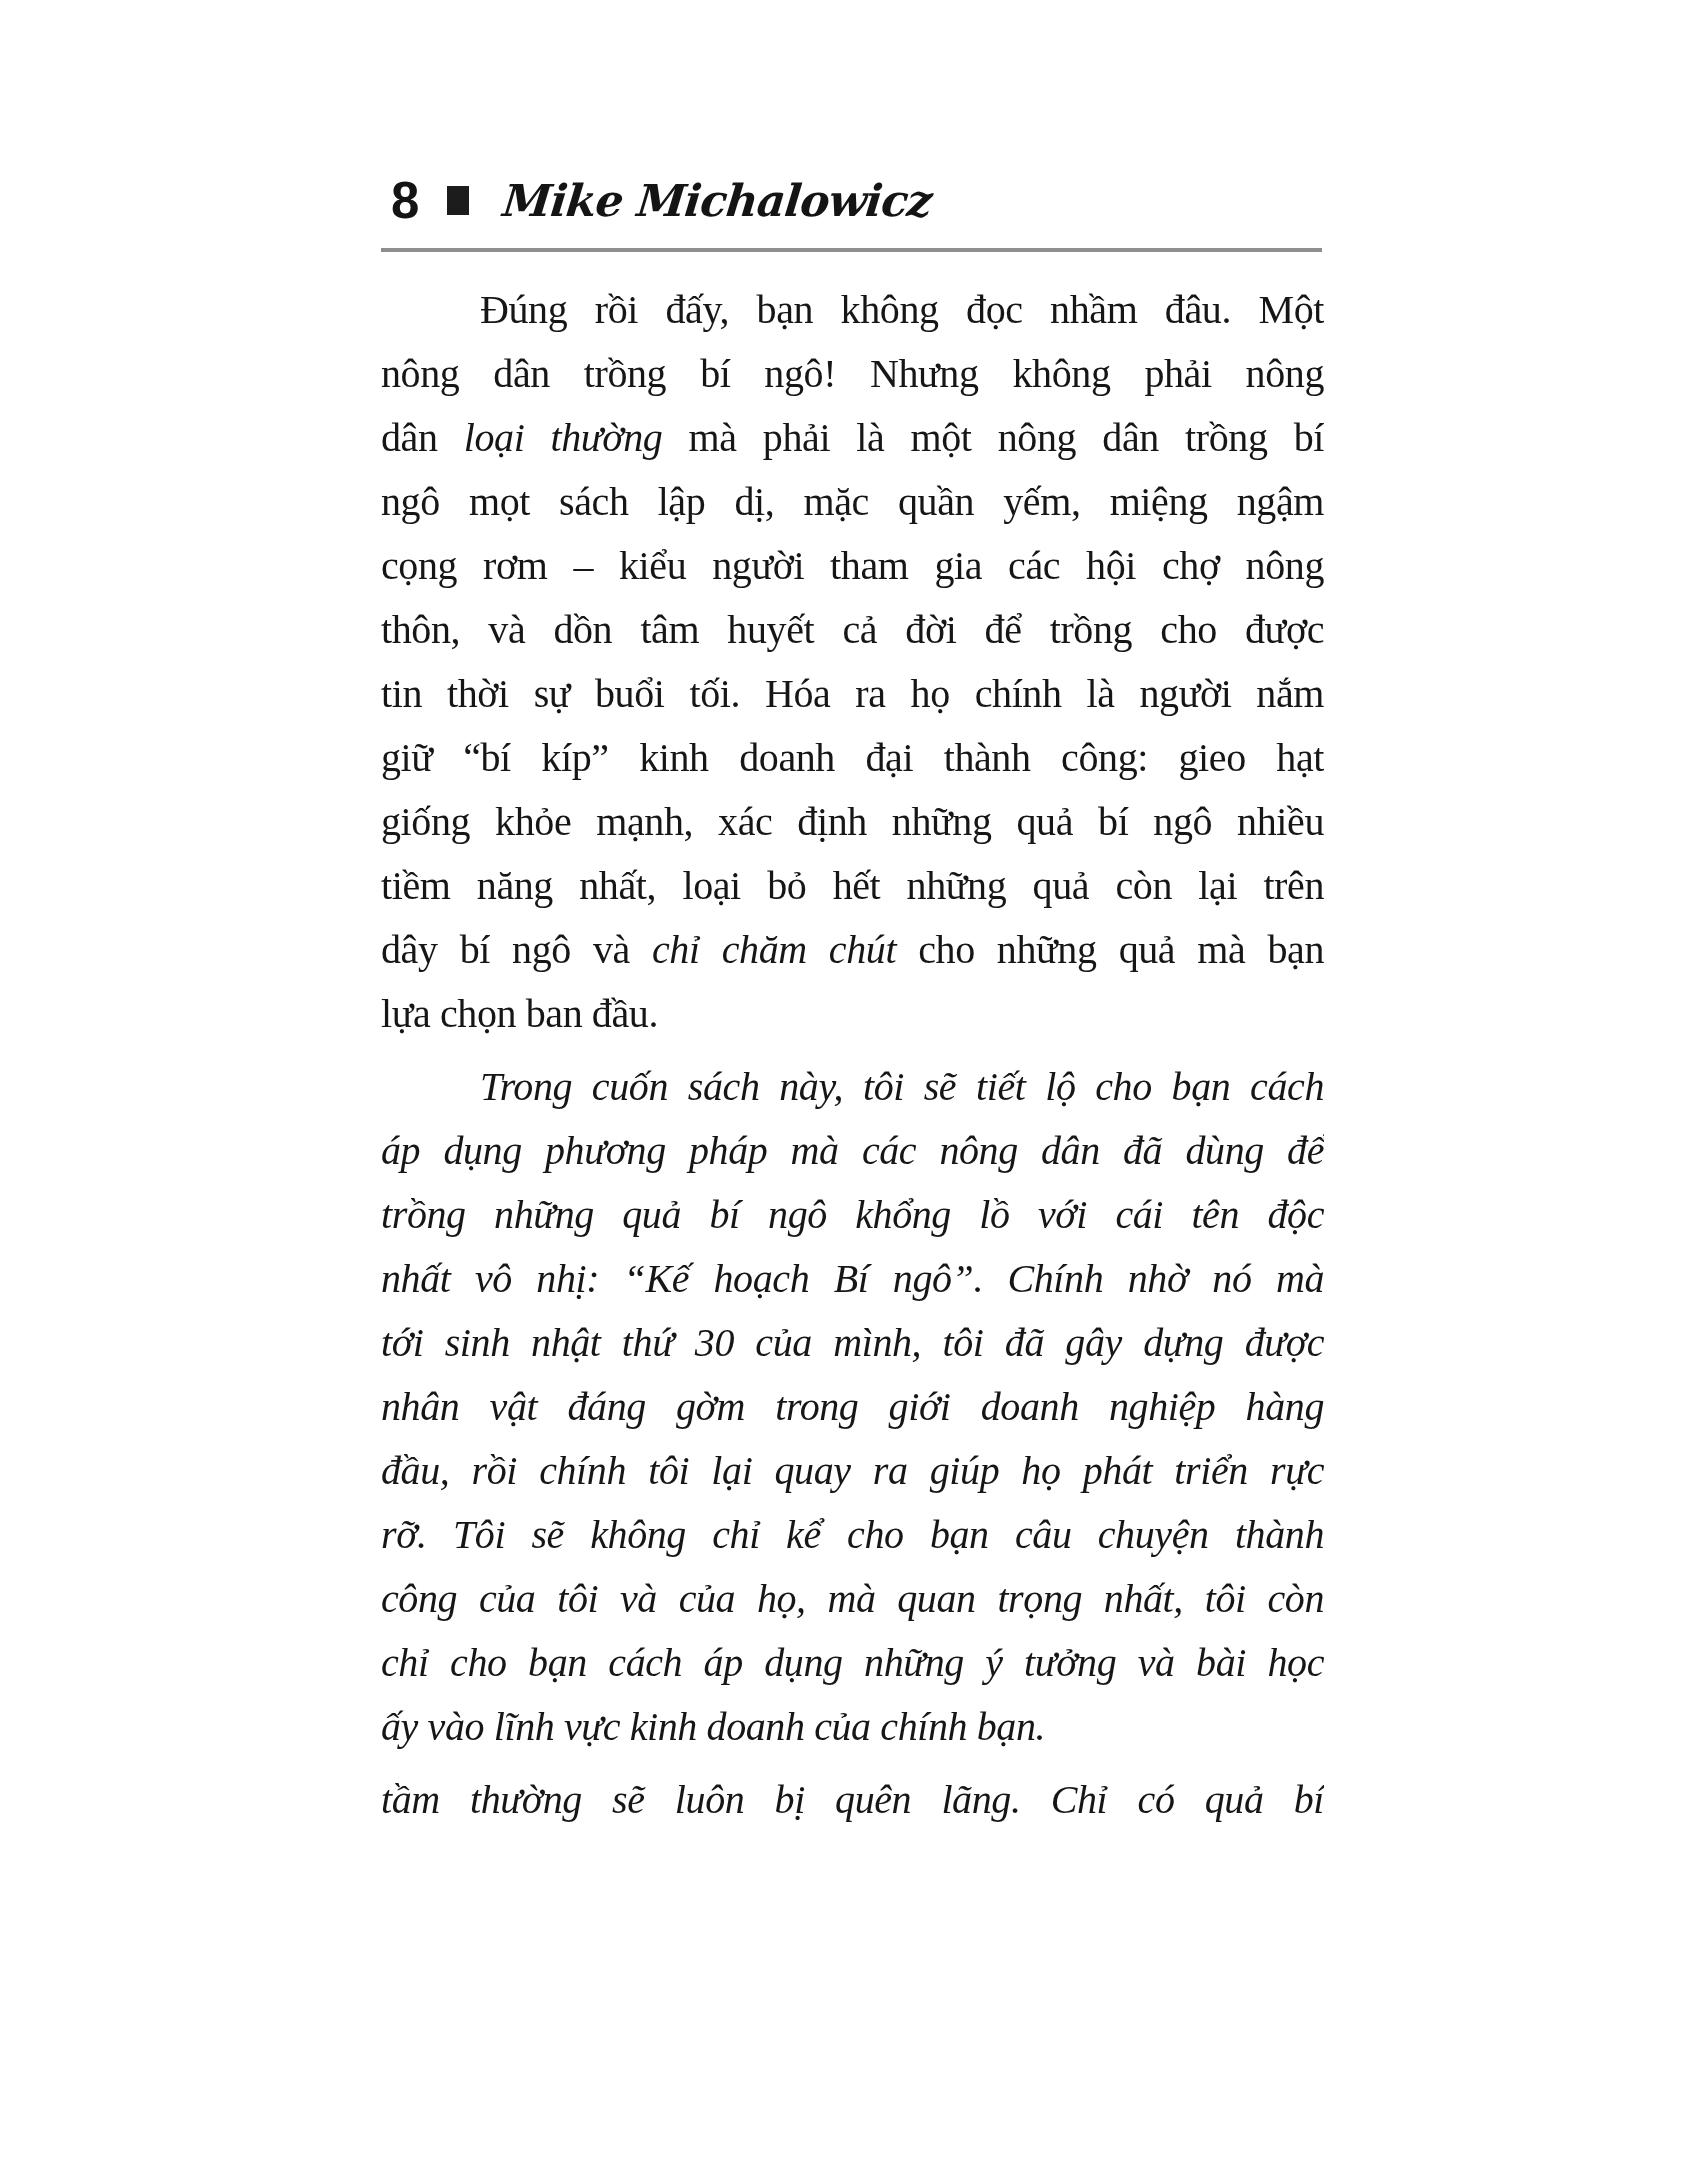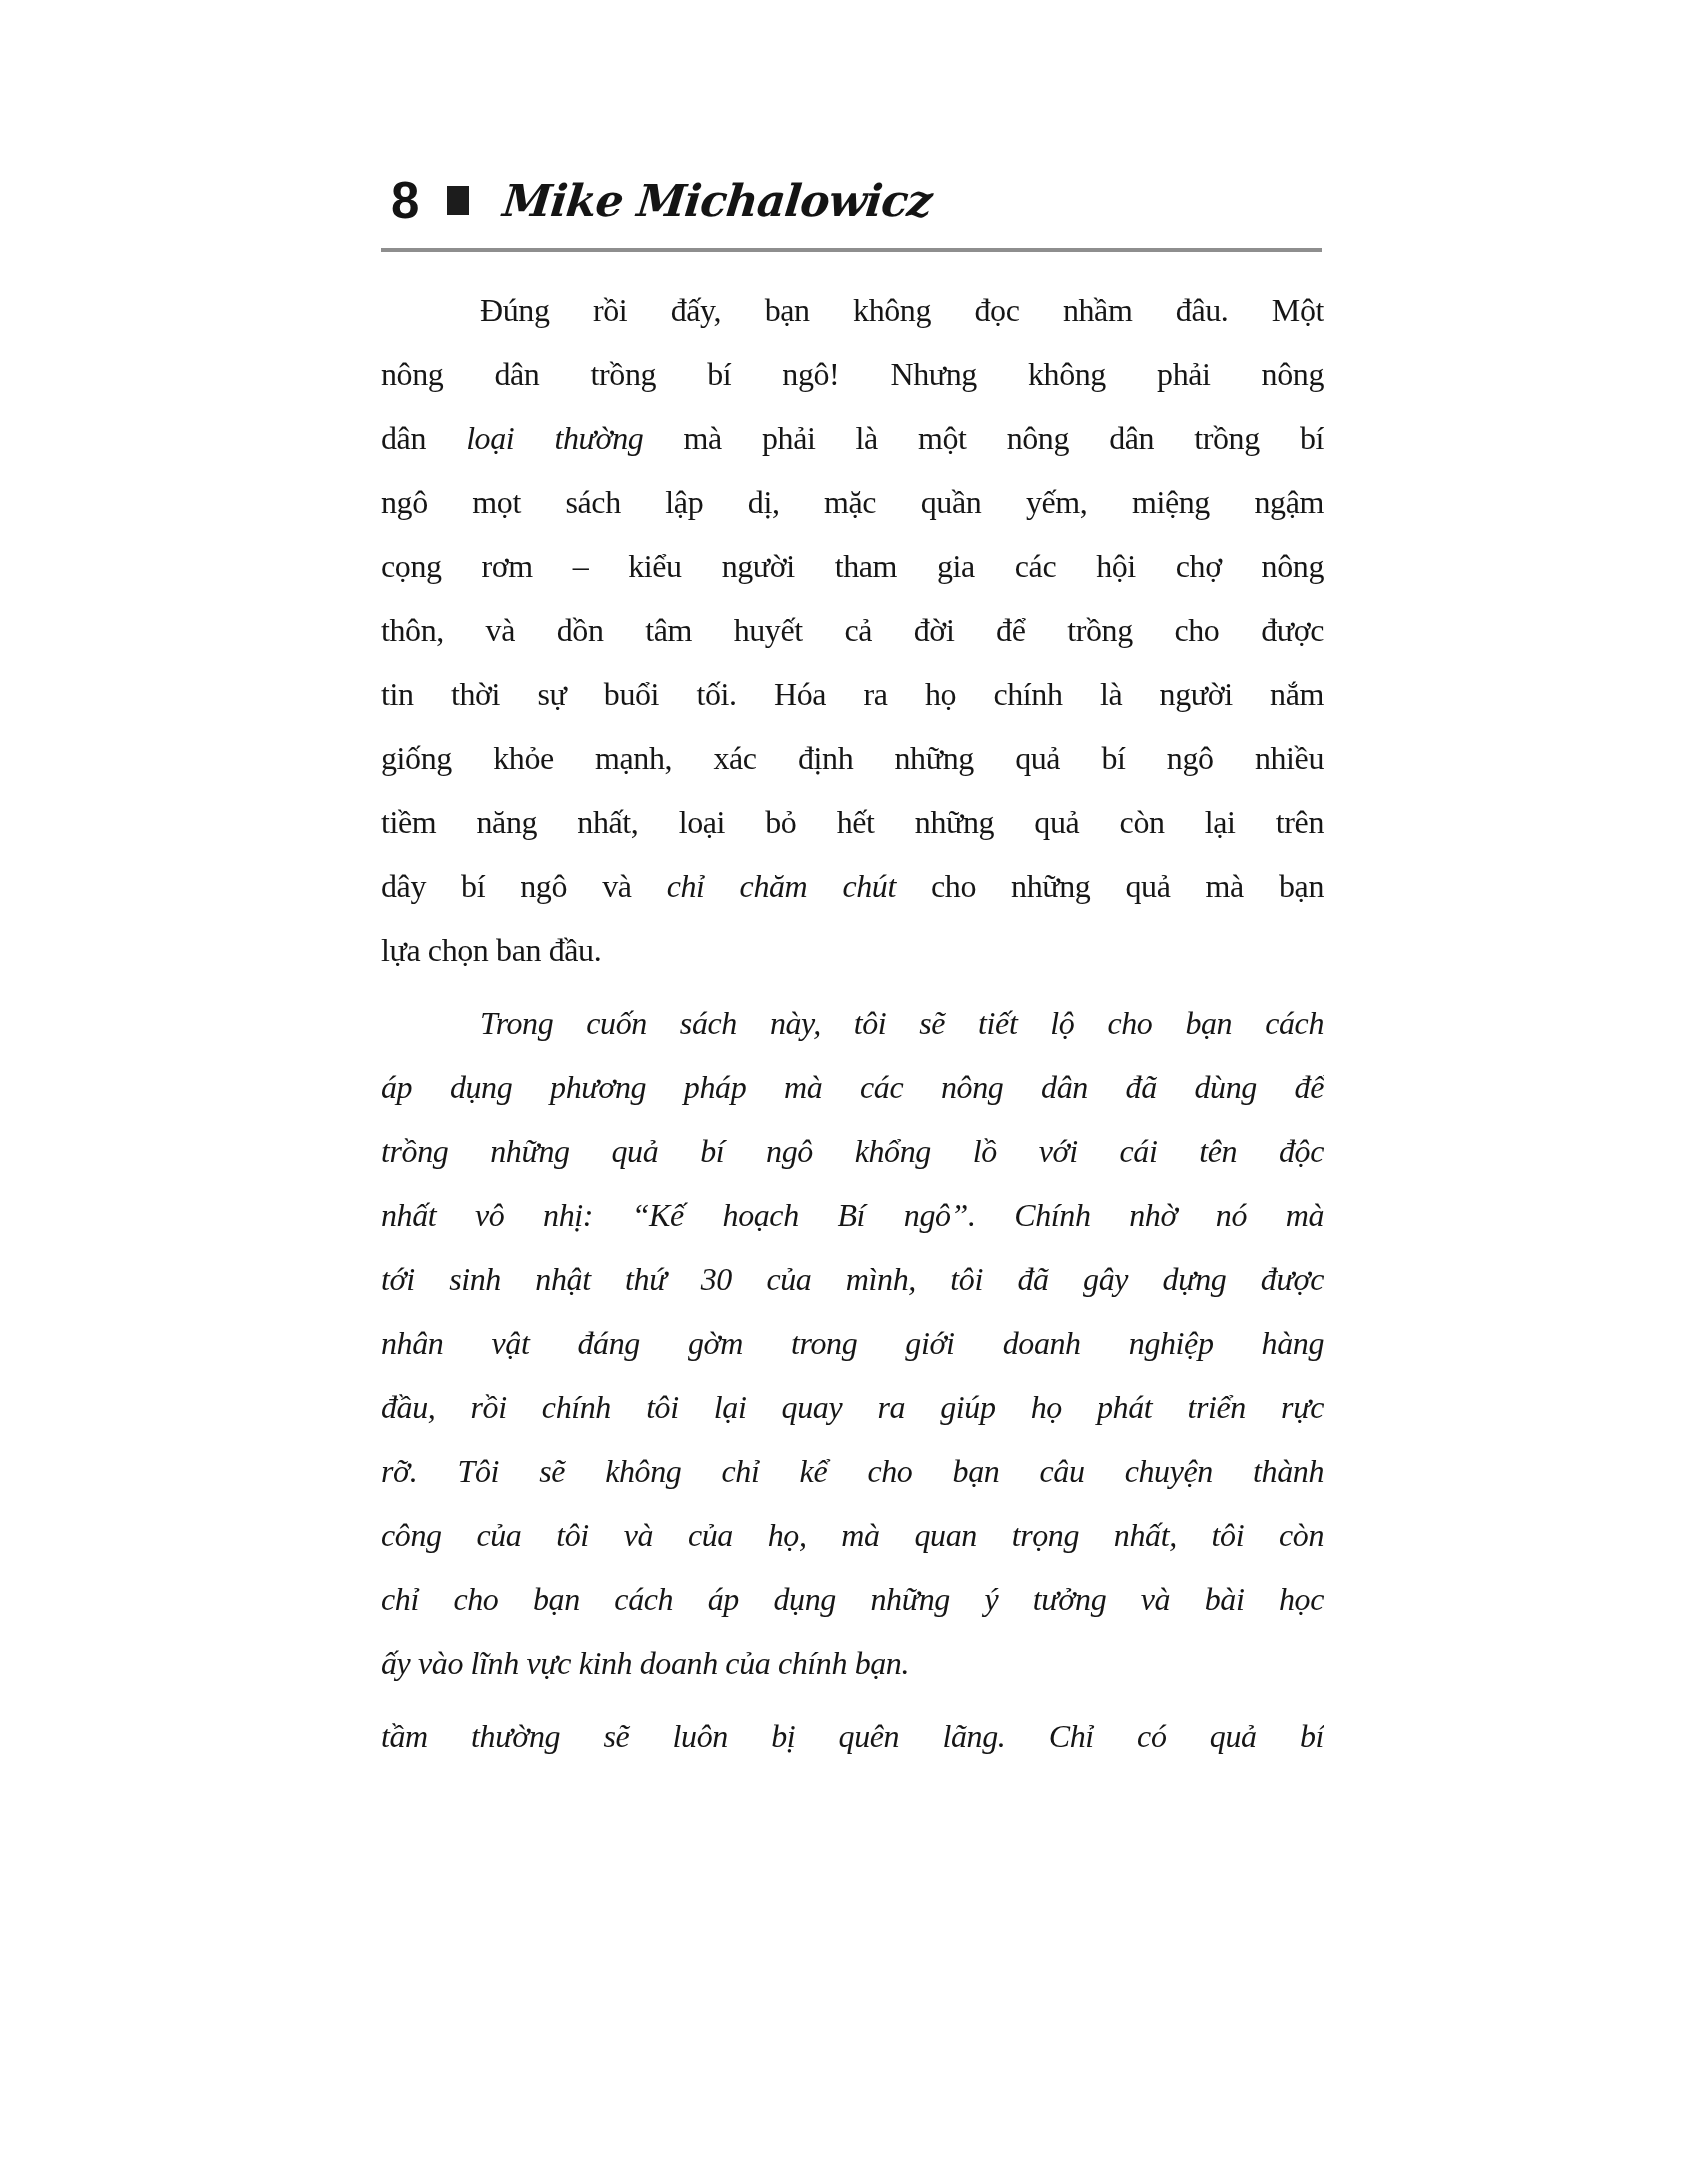--- a/index.html
+++ b/index.html
@@ -47,21 +47,21 @@
     position:absolute;
     left:381px;top:248px;
     width:941px;height:4px;
     background:#8e8e8e;
   }
   
   .body-text{
     position:absolute;
     left:381px;top:278px;
     width:943px;
-    font-size:32px;
+    font-size:40px;
     letter-spacing:-0.4px;
   }
   .para{margin:0 0 0 0;}
   .para + .para{margin-top:9px;font-style:italic;}
   .line{
     height:64px;
     line-height:64px;
     overflow:hidden;
     text-align:justify;
     text-align-last:justify;
@@ -85,20 +85,21 @@
 
   <main class="body-text" id="bodyText">
       <div class="para">
         <div class="line first"><span>Đúng rồi đấy, bạn không đọc nhầm đâu. Một</span></div>
         <div class="line"><span>nông dân trồng bí ngô! Nhưng không phải nông</span></div>
         <div class="line"><span>dân </span><span class="it">loại thường</span><span> mà phải là một nông dân trồng bí</span></div>
         <div class="line"><span>ngô mọt sách lập dị, mặc quần yếm, miệng ngậm</span></div>
         <div class="line"><span>cọng rơm – kiểu người tham gia các hội chợ nông</span></div>
         <div class="line"><span>thôn, và dồn tâm huyết cả đời để trồng cho được</span></div>
         <div class="line"><span>tin thời sự buổi tối. Hóa ra họ chính là người nắm</span></div>
+        <div class="line"><span>giữ “bí kíp” kinh doanh đại thành công: gieo hạt</span></div>
         <div class="line"><span>giống khỏe mạnh, xác định những quả bí ngô nhiều</span></div>
         <div class="line"><span>tiềm năng nhất, loại bỏ hết những quả còn lại trên</span></div>
         <div class="line"><span>dây bí ngô và </span><span class="it">chỉ chăm chút</span><span> cho những quả mà bạn</span></div>
         <div class="line last"><span>lựa chọn ban đầu.</span></div>
       </div>
       <div class="para">
         <div class="line first"><span>Trong cuốn sách này, tôi sẽ tiết lộ cho bạn cách</span></div>
         <div class="line"><span>áp dụng phương pháp mà các nông dân đã dùng để</span></div>
         <div class="line"><span>trồng những quả bí ngô khổng lồ với cái tên độc</span></div>
         <div class="line"><span>nhất vô nhị: “Kế hoạch Bí ngô”. Chính nhờ nó mà</span></div>

